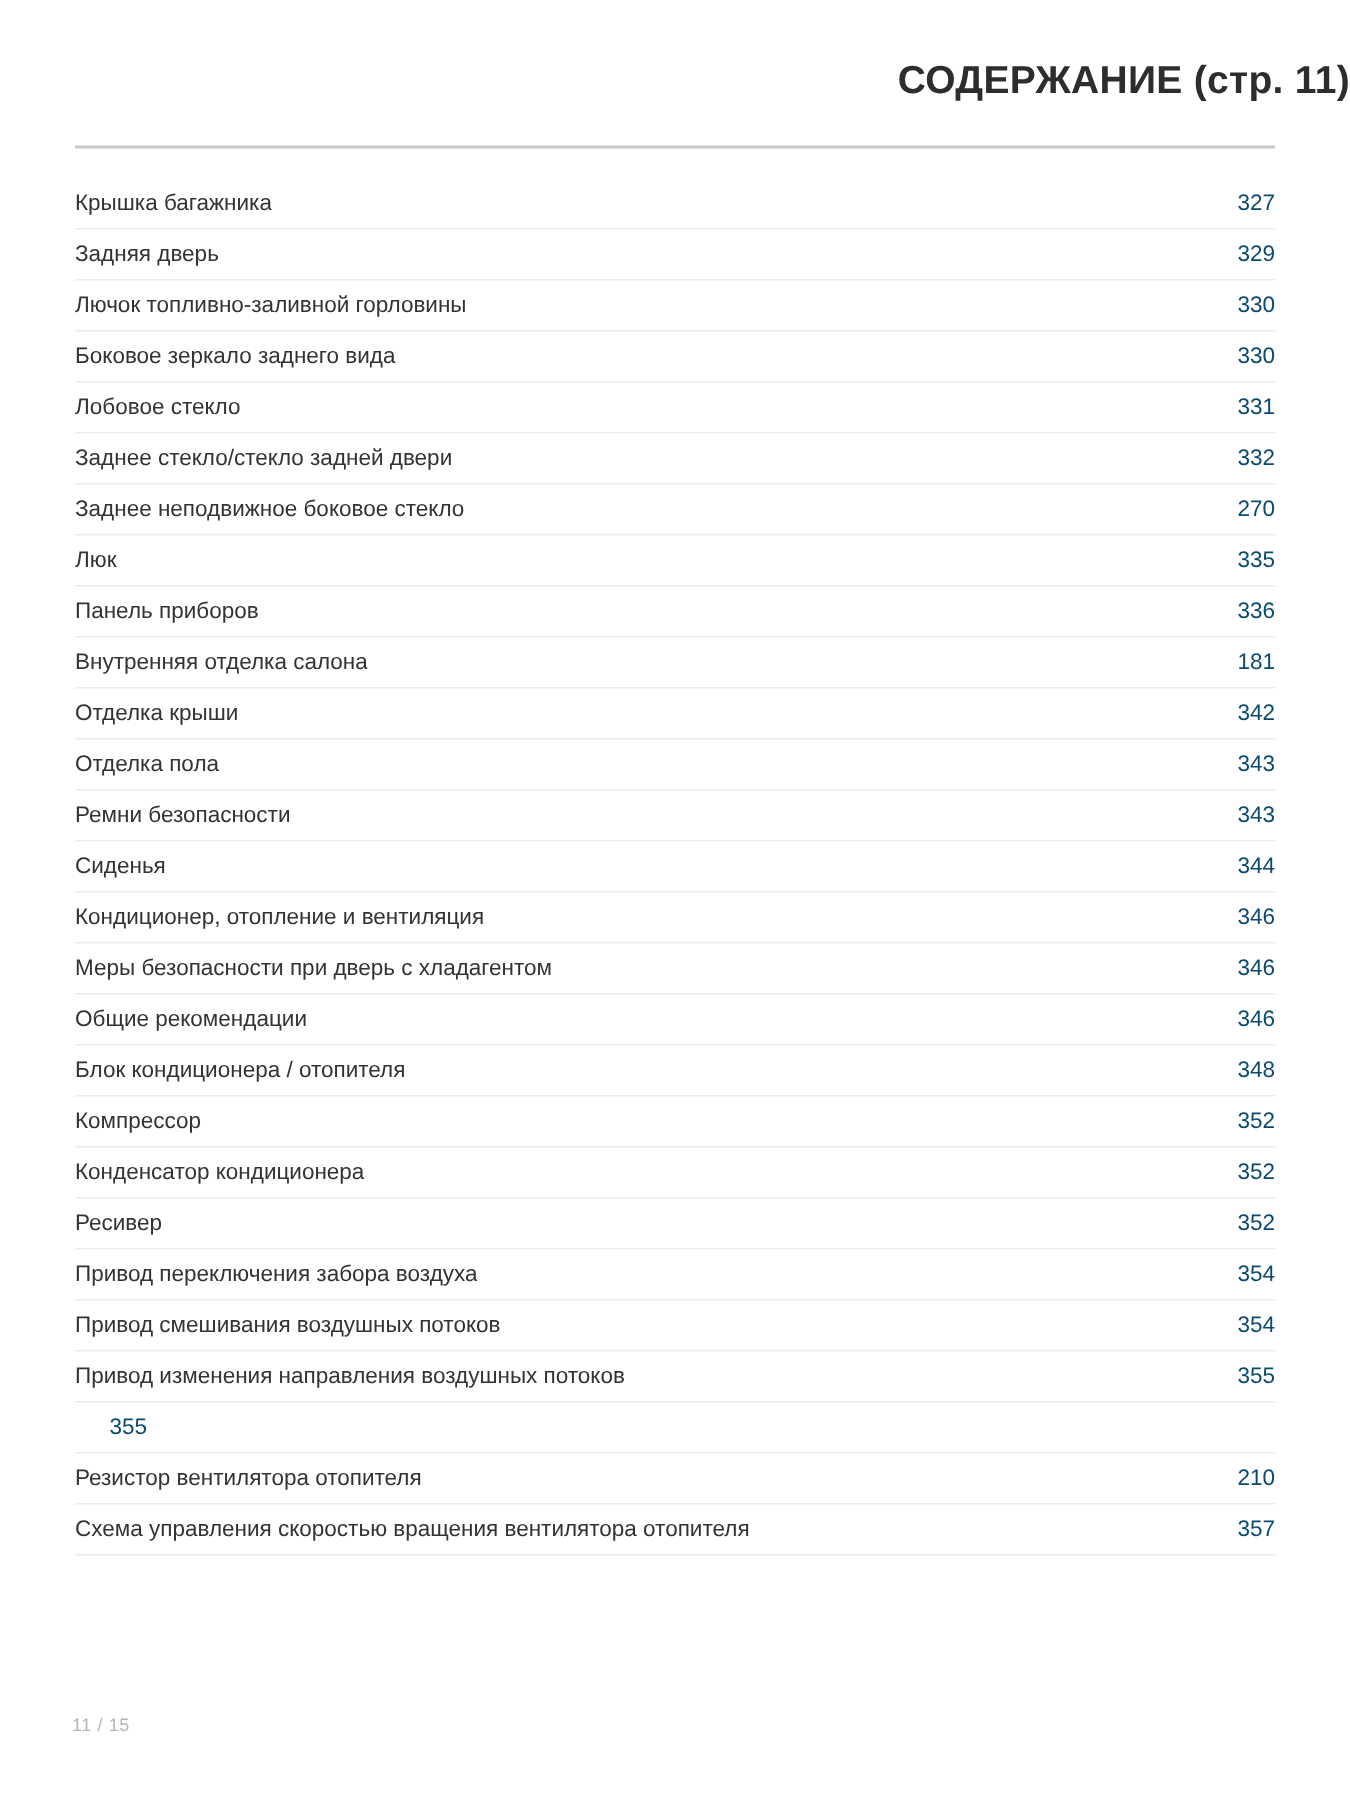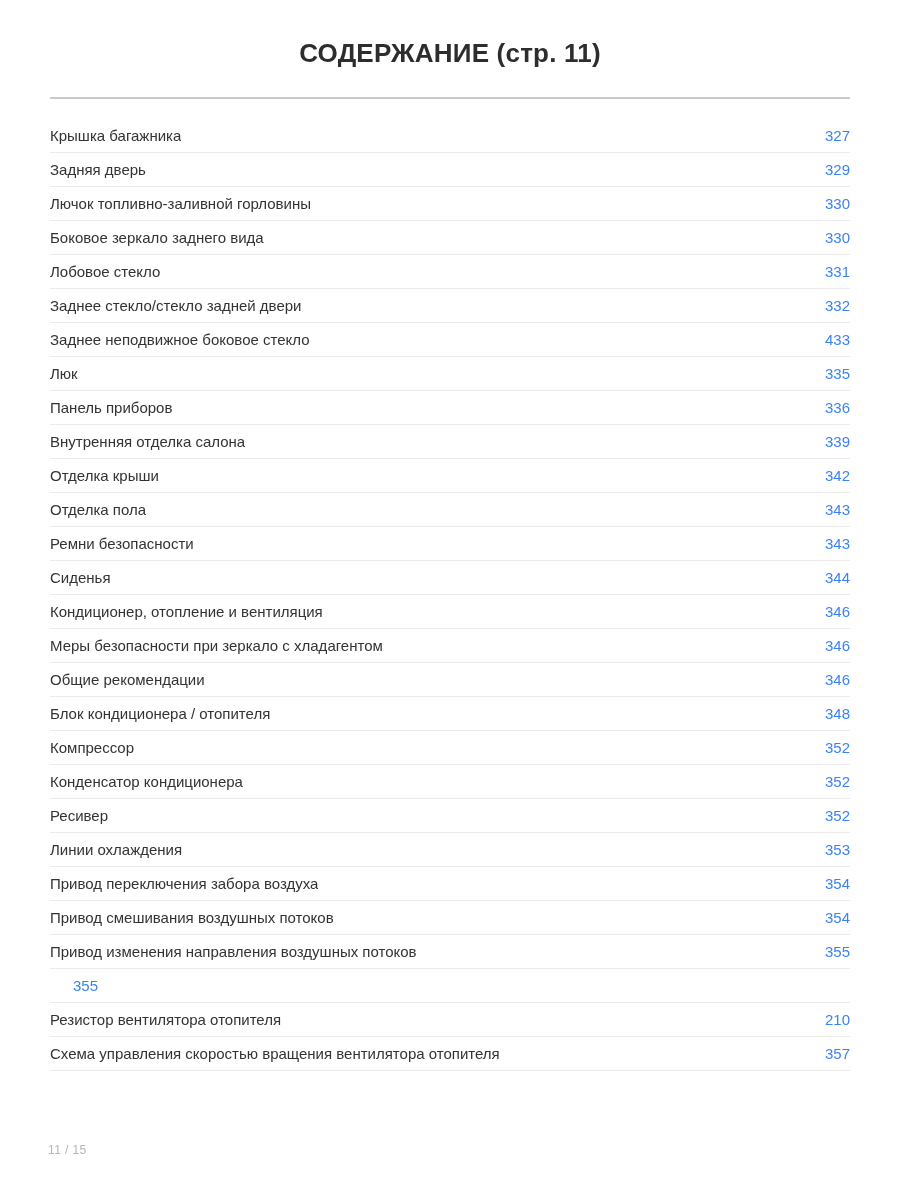--- a/index.html
+++ b/index.html
@@ -23,21 +23,21 @@
     box-sizing: border-box;
     background: #ffffff;
   }
 
   
   .doc-title {
     position: absolute;
     top: 36px;
     left: 0;
     width: 900px;
-    text-align: center;
+    text-align: right;
     font-size: 26px;
     font-weight: bold;
     letter-spacing: 0.2px;
     color: #2d2d2d;
     line-height: 34px;
     white-space: nowrap;
   }
 
   
   .title-rule {
@@ -73,21 +73,21 @@
     color: #333333;
     line-height: 33px;
     white-space: nowrap;
     flex: 0 1 auto;
     overflow: hidden;
     text-overflow: ellipsis;
   }
 
   .toc-page {
     font-size: 15px;
-    color: #3b82f6;
+    color: #0c4a6e;
     line-height: 33px;
     white-space: nowrap;
     flex: 0 0 auto;
     text-align: right;
     min-width: 34px;
     padding-left: 14px;
   }
 
   
   .page-footer {
@@ -130,33 +130,33 @@
       <div class="toc-row">
         <span class="toc-title">Лобовое стекло</span>
         <span class="toc-page">331</span>
       </div>
       <div class="toc-row">
         <span class="toc-title">Заднее стекло/стекло задней двери</span>
         <span class="toc-page">332</span>
       </div>
       <div class="toc-row">
         <span class="toc-title">Заднее неподвижное боковое стекло</span>
-        <span class="toc-page">433</span>
+        <span class="toc-page">270</span>
       </div>
       <div class="toc-row">
         <span class="toc-title">Люк</span>
         <span class="toc-page">335</span>
       </div>
       <div class="toc-row">
         <span class="toc-title">Панель приборов</span>
         <span class="toc-page">336</span>
       </div>
       <div class="toc-row">
         <span class="toc-title">Внутренняя отделка салона</span>
-        <span class="toc-page">339</span>
+        <span class="toc-page">181</span>
       </div>
       <div class="toc-row">
         <span class="toc-title">Отделка крыши</span>
         <span class="toc-page">342</span>
       </div>
       <div class="toc-row">
         <span class="toc-title">Отделка пола</span>
         <span class="toc-page">343</span>
       </div>
       <div class="toc-row">
@@ -165,21 +165,21 @@
       </div>
       <div class="toc-row">
         <span class="toc-title">Сиденья</span>
         <span class="toc-page">344</span>
       </div>
       <div class="toc-row">
         <span class="toc-title">Кондиционер, отопление и вентиляция</span>
         <span class="toc-page">346</span>
       </div>
       <div class="toc-row">
-        <span class="toc-title">Меры безопасности при зеркало с хладагентом</span>
+        <span class="toc-title">Меры безопасности при дверь с хладагентом</span>
         <span class="toc-page">346</span>
       </div>
       <div class="toc-row">
         <span class="toc-title">Общие рекомендации</span>
         <span class="toc-page">346</span>
       </div>
       <div class="toc-row">
         <span class="toc-title">Блок кондиционера / отопителя</span>
         <span class="toc-page">348</span>
       </div>
@@ -189,24 +189,20 @@
       </div>
       <div class="toc-row">
         <span class="toc-title">Конденсатор кондиционера</span>
         <span class="toc-page">352</span>
       </div>
       <div class="toc-row">
         <span class="toc-title">Ресивер</span>
         <span class="toc-page">352</span>
       </div>
       <div class="toc-row">
-        <span class="toc-title">Линии охлаждения</span>
-        <span class="toc-page">353</span>
-      </div>
-      <div class="toc-row">
         <span class="toc-title">Привод переключения забора воздуха</span>
         <span class="toc-page">354</span>
       </div>
       <div class="toc-row">
         <span class="toc-title">Привод смешивания воздушных потоков</span>
         <span class="toc-page">354</span>
       </div>
       <div class="toc-row">
         <span class="toc-title">Привод изменения направления воздушных потоков</span>
         <span class="toc-page">355</span>

